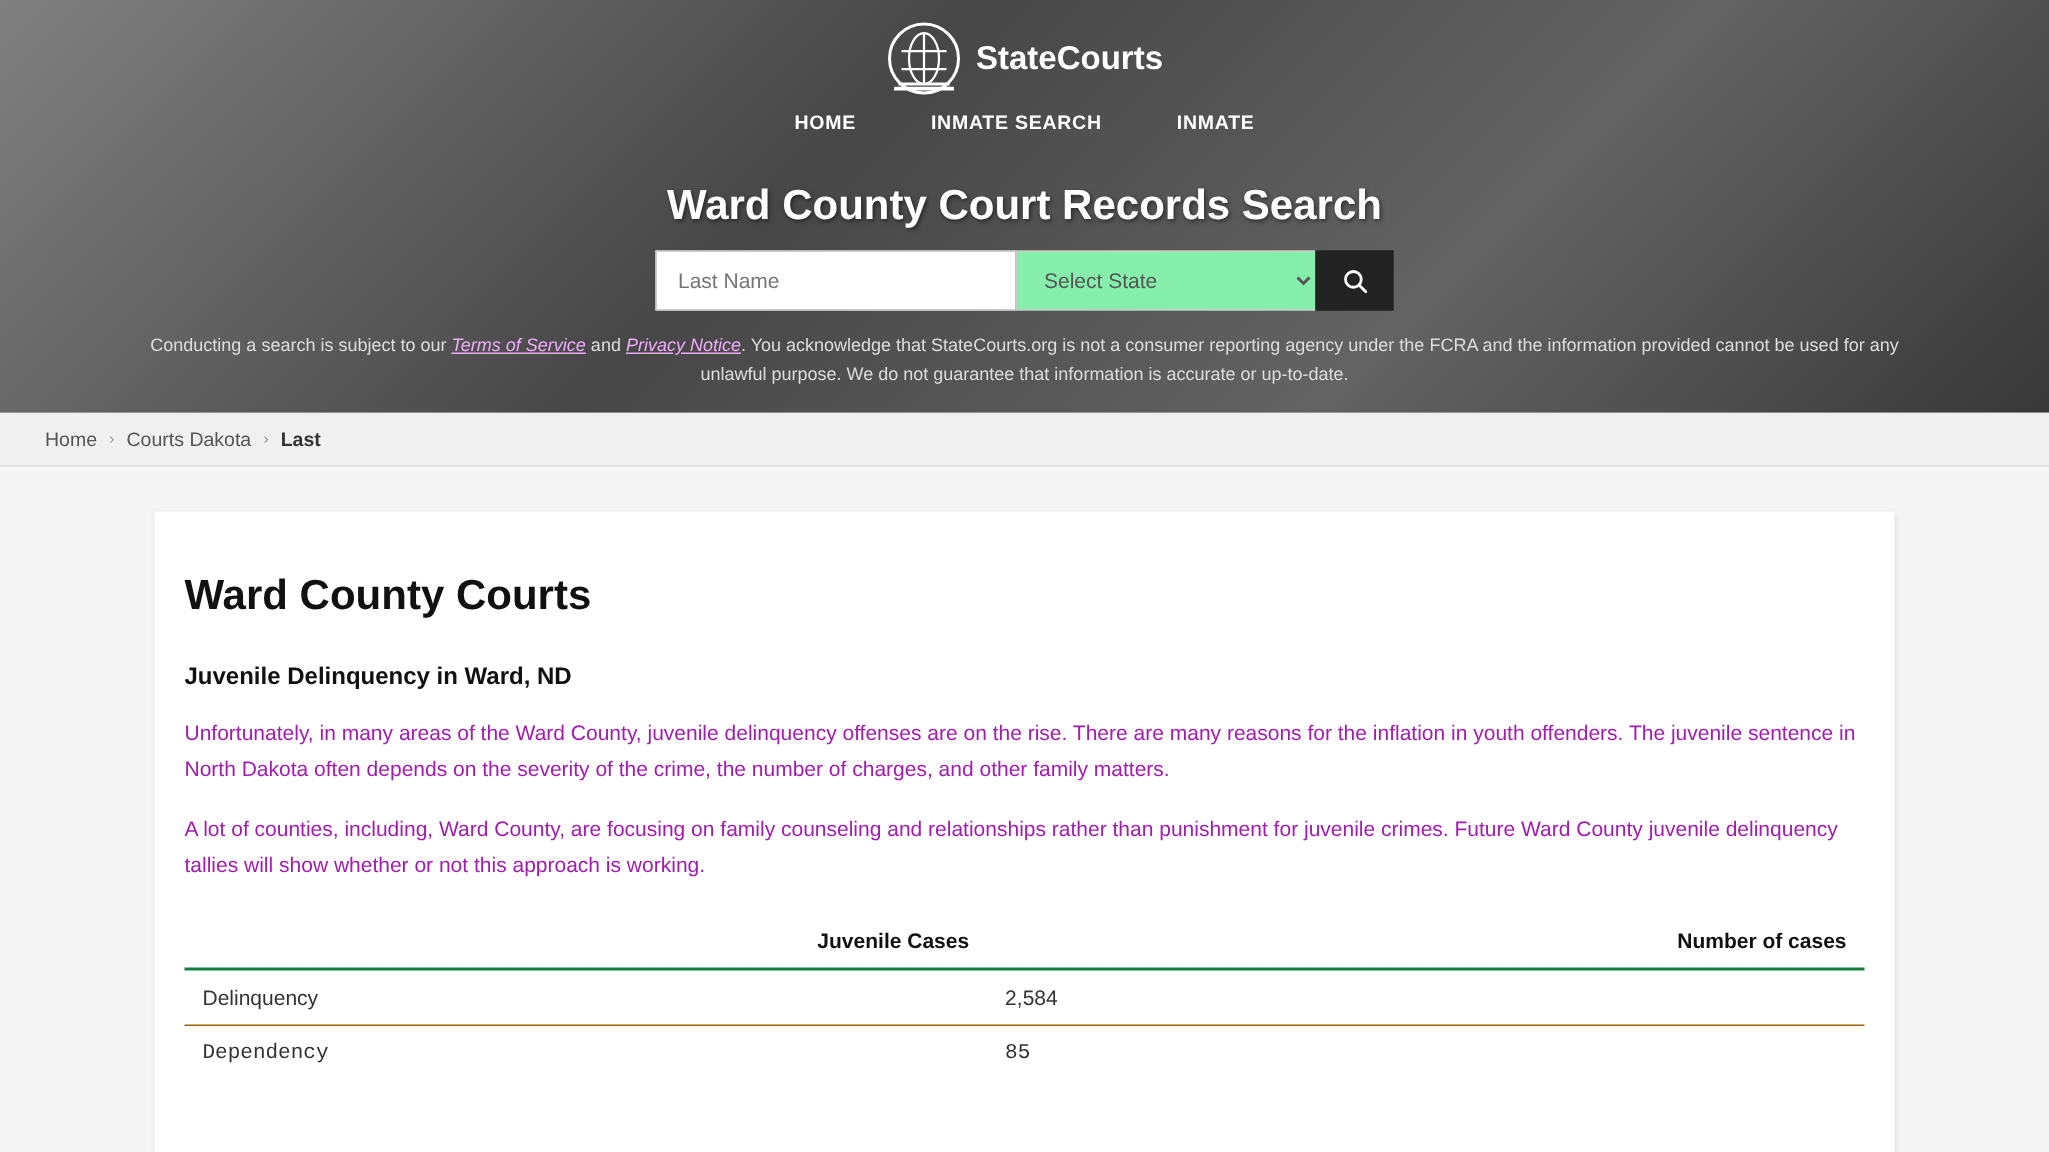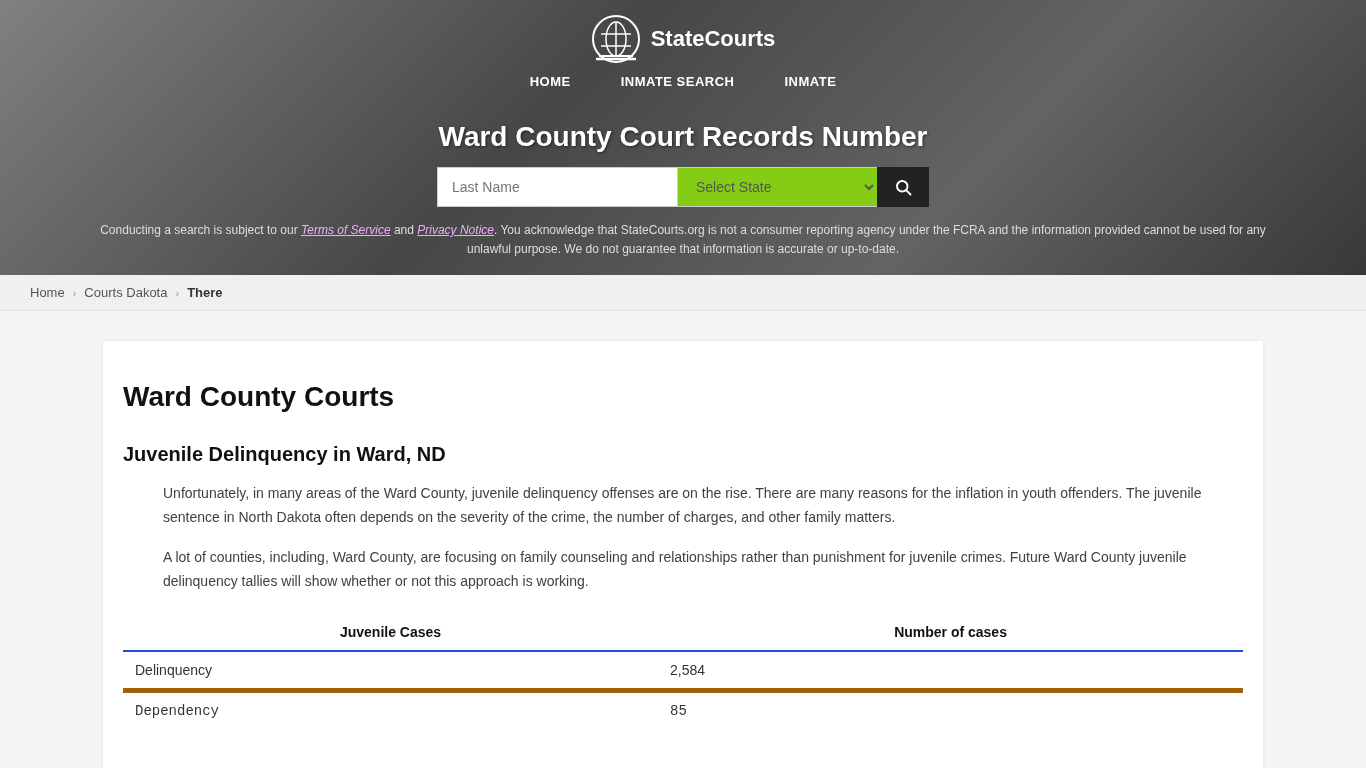--- a/index.html
+++ b/index.html
@@ -89,21 +89,21 @@
     }
     .search-bar input[type="text"]:nth-child(2) {
       border-right: none;
       width: 240px;
     }
     .search-bar select {
       border: 1px solid #ccc;
       border-right: none;
       padding: 10px 14px;
       font-size: 14px;
-      background: #84cc16;
+      background: #86efac;
       outline: none;
       width: 200px;
       color: #555;
       cursor: pointer;
     }
     .search-btn {
       background: #222;
       border: 1px solid #222;
       color: white;
       padding: 10px 16px;
@@ -157,52 +157,51 @@
       padding: 40px 20px 50px;
       box-shadow: 0 1px 4px rgba(0,0,0,0.1);
     }
     .county-title {
       font-size: 28px;
       font-weight: bold;
       color: #111;
       margin-bottom: 30px;
     }
     .section-title {
-      font-size: 20px;
+      font-size: 16px;
       font-weight: bold;
       color: #111;
       margin-bottom: 16px;
     }
     .section-text {
       font-size: 14px;
-      color: #404040;
+      color: #a21caf;
       line-height: 1.7;
       margin-bottom: 16px;
-      margin-left: 40px;
     }
 
     
     .data-table {
       width: 100%;
       border-collapse: collapse;
       margin-top: 20px;
     }
     .data-table th {
-      text-align: center;
+      text-align: right;
       font-weight: bold;
       font-size: 14px;
       padding: 10px 12px;
-      border-bottom: 2px solid #1d4ed8;
+      border-bottom: 2px solid #15803d;
       color: #111;
     }
     .data-table td {
       padding: 10px 12px;
       font-size: 14px;
       color: #333;
-      border-bottom: 5px solid #a16207;
+      border-bottom: 1px solid #a16207;
     }
     .data-table tr:last-child td {
       border-bottom: none;
       font-family: Liberation Mono, monospace;
     }
   </style>
 </head>
 <body>
 
 <header class="header">
@@ -222,21 +221,21 @@
         <span class="logo-text">StateCourts</span>
       </a>
       <div class="nav-links">
         <a class="nav-link" href="#">HOME</a>
         <a class="nav-link" href="#">INMATE SEARCH</a>
         <a class="nav-link" href="#">INMATE</a>
       </div>
     </nav>
 
     <div class="page-title-area">
-      <h1 class="page-title">Ward County Court Records Number</h1>
+      <h1 class="page-title">Ward County Court Records Search</h1>
     </div>
 
     <div class="search-bar">
       <input type="text" placeholder="Last Name" style="">
       <select>
         <option>Select State</option>
         <option>Alabama</option>
         <option>Alaska</option>
         <option>Arizona</option>
         <option>Arkansas</option>
@@ -256,21 +255,21 @@
       Conducting a search is subject to our <a href="#">Terms of Service</a> and <a href="#">Privacy Notice</a>. You acknowledge that StateCourts.org is not a consumer reporting agency under the FCRA and the information provided cannot be used for any unlawful purpose. We do not guarantee that information is accurate or up-to-date.
     </p>
   </div>
 </header>
 
 <nav class="breadcrumb">
   <a href="#">Home</a>
   <span class="breadcrumb-sep">›</span>
   <a href="#">Courts Dakota</a>
   <span class="breadcrumb-sep">›</span>
-  <span class="breadcrumb-current">There</span>
+  <span class="breadcrumb-current">Last</span>
 </nav>
 
 <div class="main-container">
   <h2 class="county-title">Ward County Courts</h2>
 
   <h3 class="section-title">Juvenile Delinquency in Ward, ND</h3>
 
   <p class="section-text">Unfortunately, in many areas of the Ward County, juvenile delinquency offenses are on the rise. There are many reasons for the inflation in youth offenders. The juvenile sentence in North Dakota often depends on the severity of the crime, the number of charges, and other family matters.</p>
   <p class="section-text">A lot of counties, including, Ward County, are focusing on family counseling and relationships rather than punishment for juvenile crimes. Future Ward County juvenile delinquency tallies will show whether or not this approach is working.</p>
 

